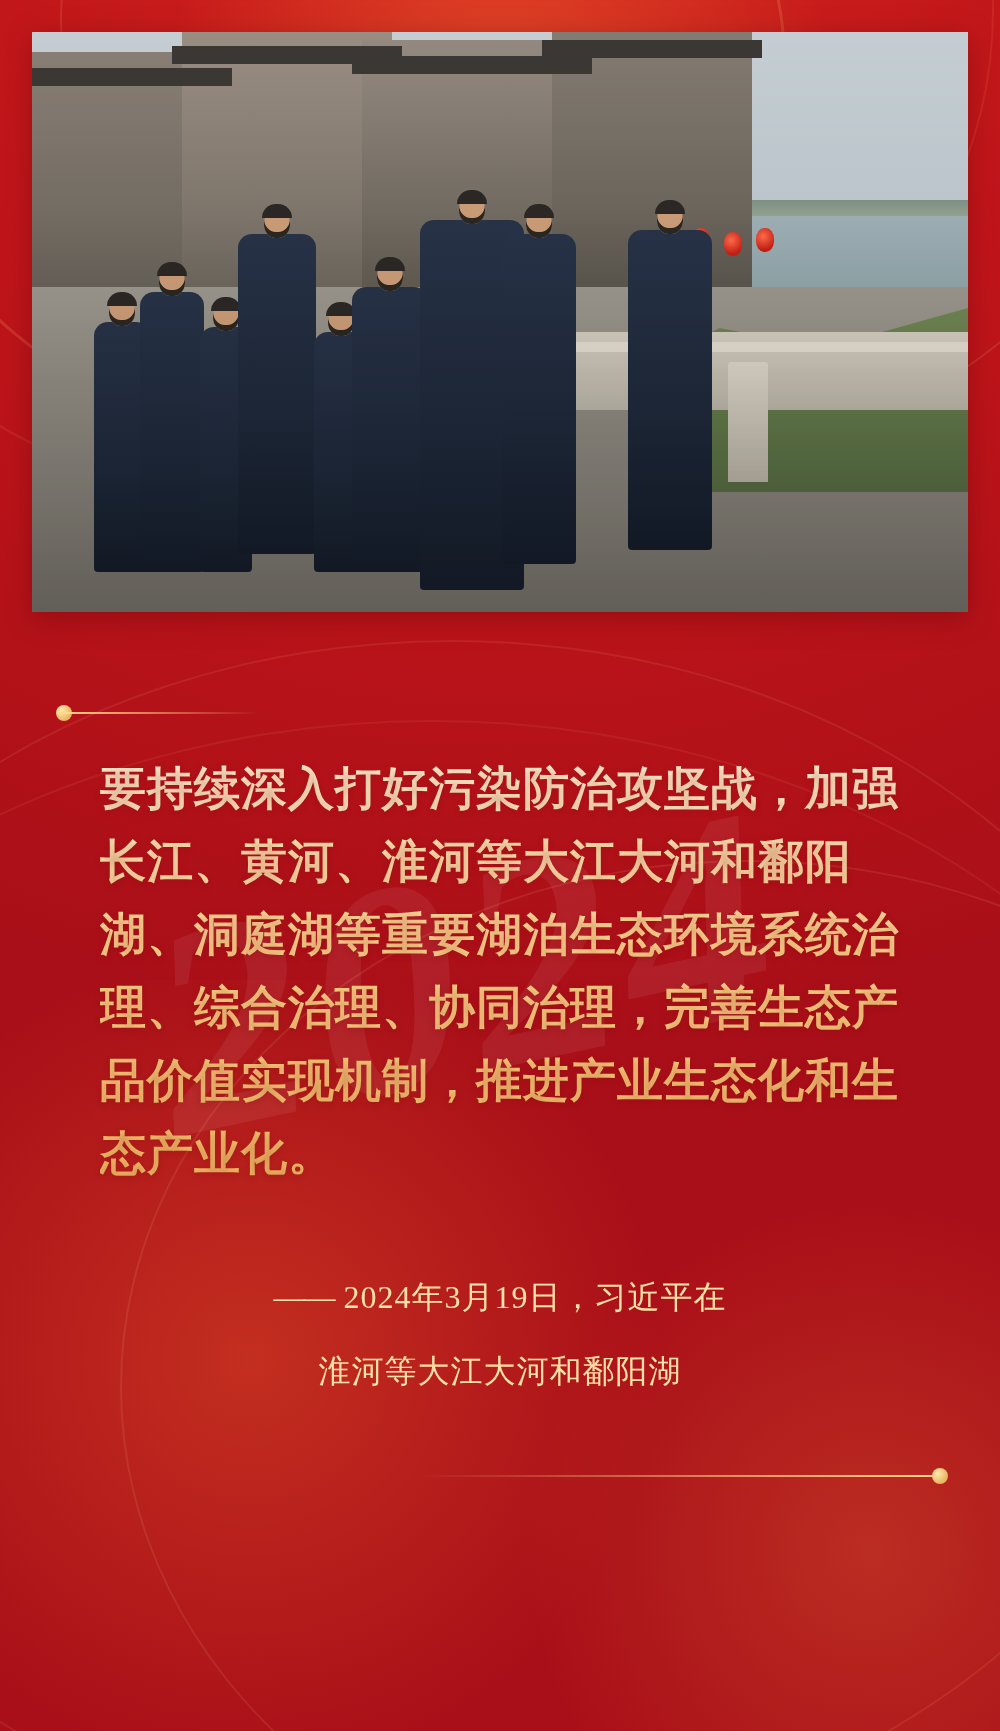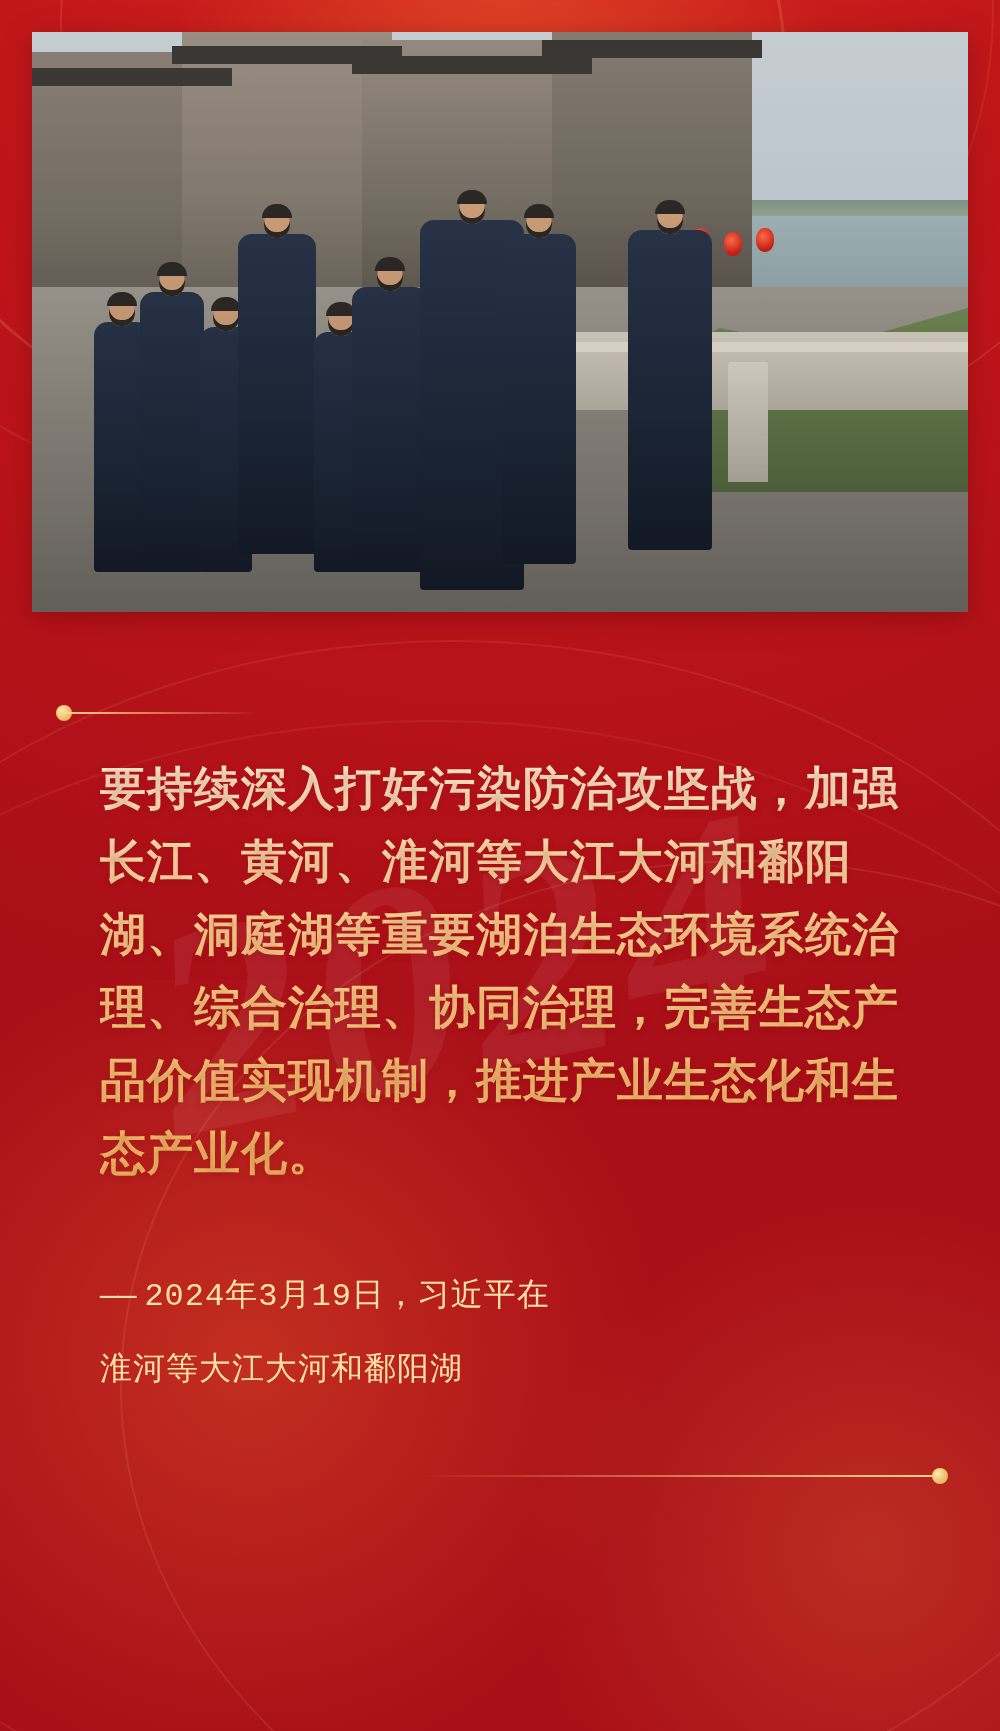--- a/index.html
+++ b/index.html
@@ -205,22 +205,22 @@
     -webkit-background-clip: text;
     background-clip: text;
     -webkit-text-fill-color: transparent;
     text-shadow: 0 2px 6px rgba(120, 10, 10, 0.25);
   }
   .attribution {
     position: absolute;
     left: 100px;
     top: 600px;
     width: 800px;
-    text-align: left;
-    font-family: Liberation Mono, monospace;
+    text-align: center;
+    font-family: Liberation Serif, serif;
     font-size: 32px;
     line-height: 74px;
     color: #ffe1a7;
     letter-spacing: 1px;
   }
   .attribution .dash {
     letter-spacing: -2px;
     margin-right: 10px;
   }
   .rule-bottom {

